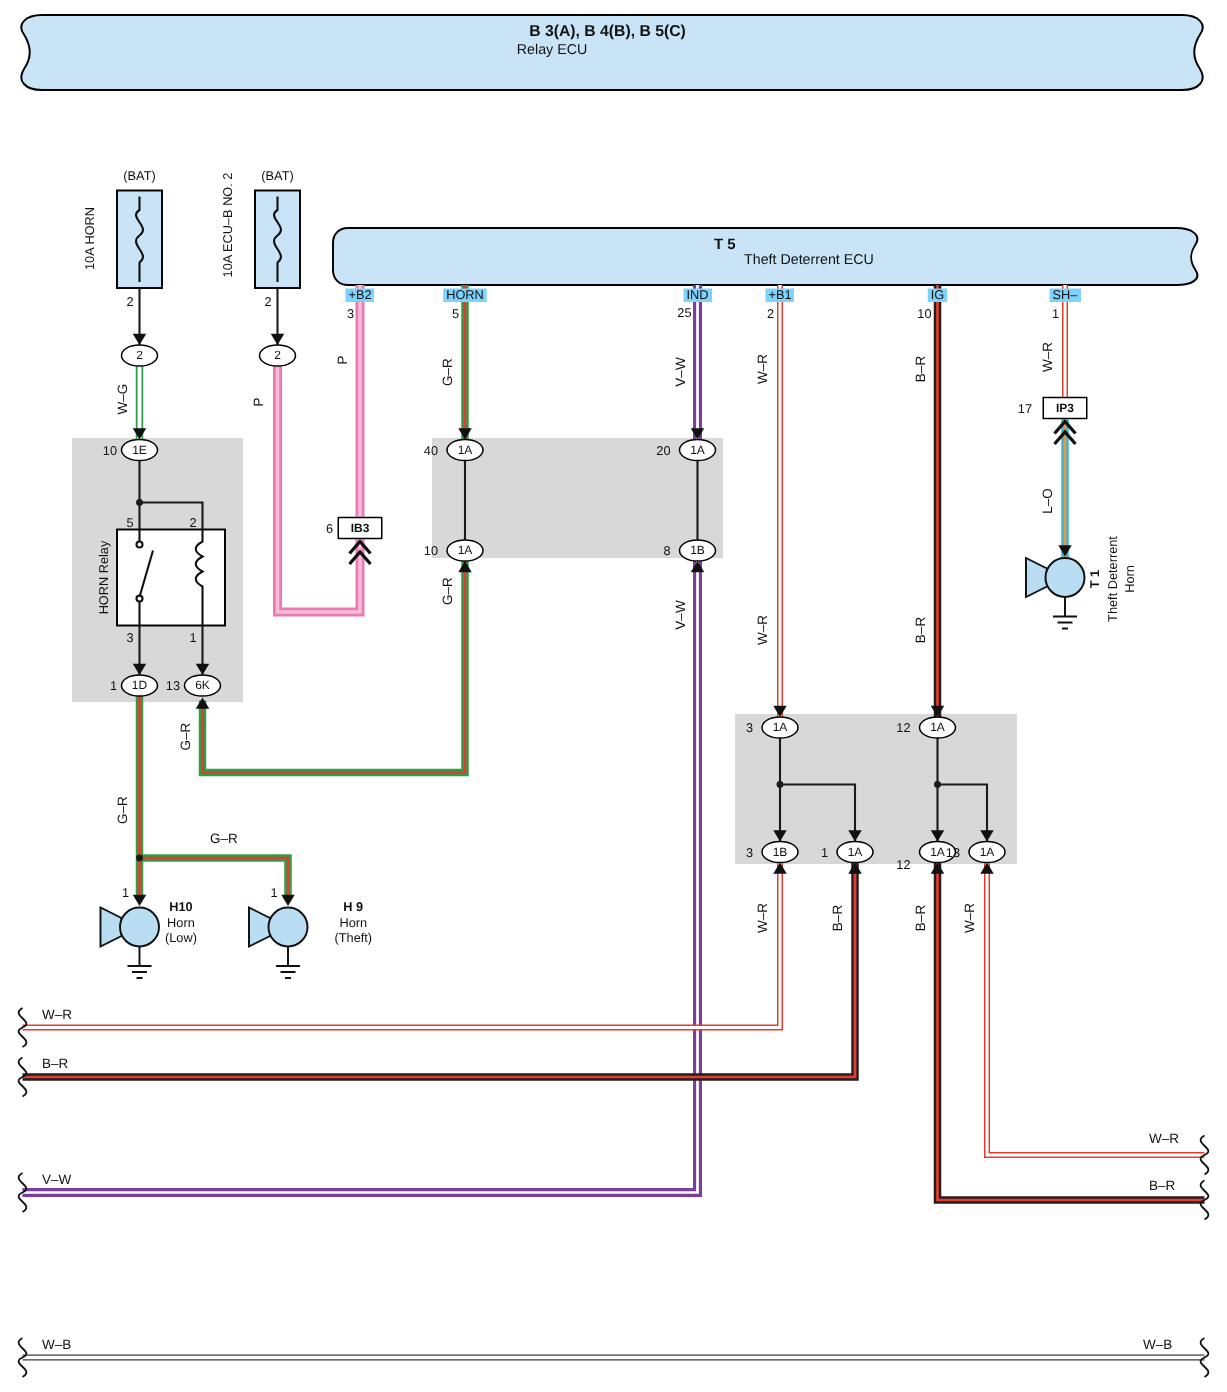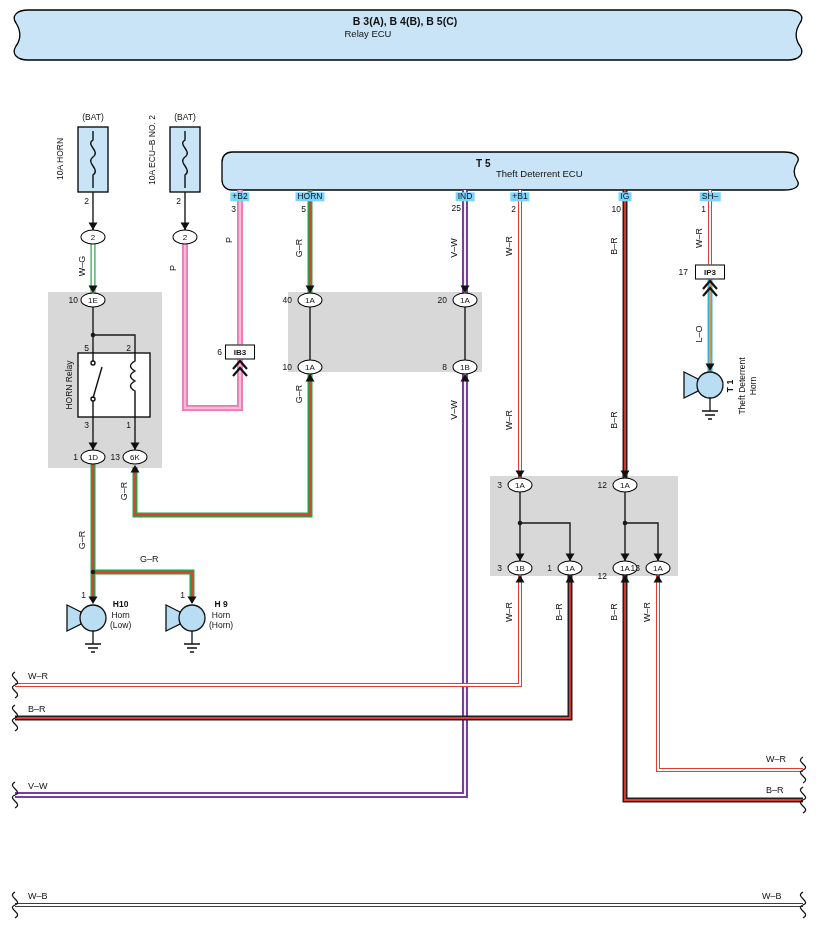--- a/index.html
+++ b/index.html
@@ -288,24 +288,24 @@
 <div class="pin" style="left:672px;top:268px">17</div>
 <div class="cbox" style="left:710px;top:272px">IP3</div>
 
 <div class="pin" style="left:70px;top:591px">1</div>
 <div class="pin" style="left:169px;top:591px">1</div>
 <div class="hlist" style="left:110px;top:599px">
   <div class="b">H10</div>
   <div>Horn</div>
   <div>(Low)</div>
 </div>
-<div class="hlist" style="left:209px;top:599px">
+<div class="hlist" style="left:223px;top:599px">
   <div class="b">H 9</div>
   <div>Horn</div>
-  <div>(Horn)</div>
+  <div>(Theft)</div>
 </div>
 <div class="vtxt b" style="left:730px;top:386px;font-size:8.5px">T 1</div>
 <div class="vtxt" style="left:742px;top:386px;font-size:8.5px">Theft Deterrent</div>
 <div class="vtxt" style="left:753px;top:386px;font-size:8.5px">Horn</div>
 
 <div class="vtxt" style="left:82px;top:266px">W–G</div>
 <div class="vtxt" style="left:173px;top:268px">P</div>
 <div class="vtxt" style="left:229px;top:240px">P</div>
 <div class="vtxt" style="left:299px;top:248px">G–R</div>
 <div class="vtxt" style="left:454px;top:248px">V–W</div>

